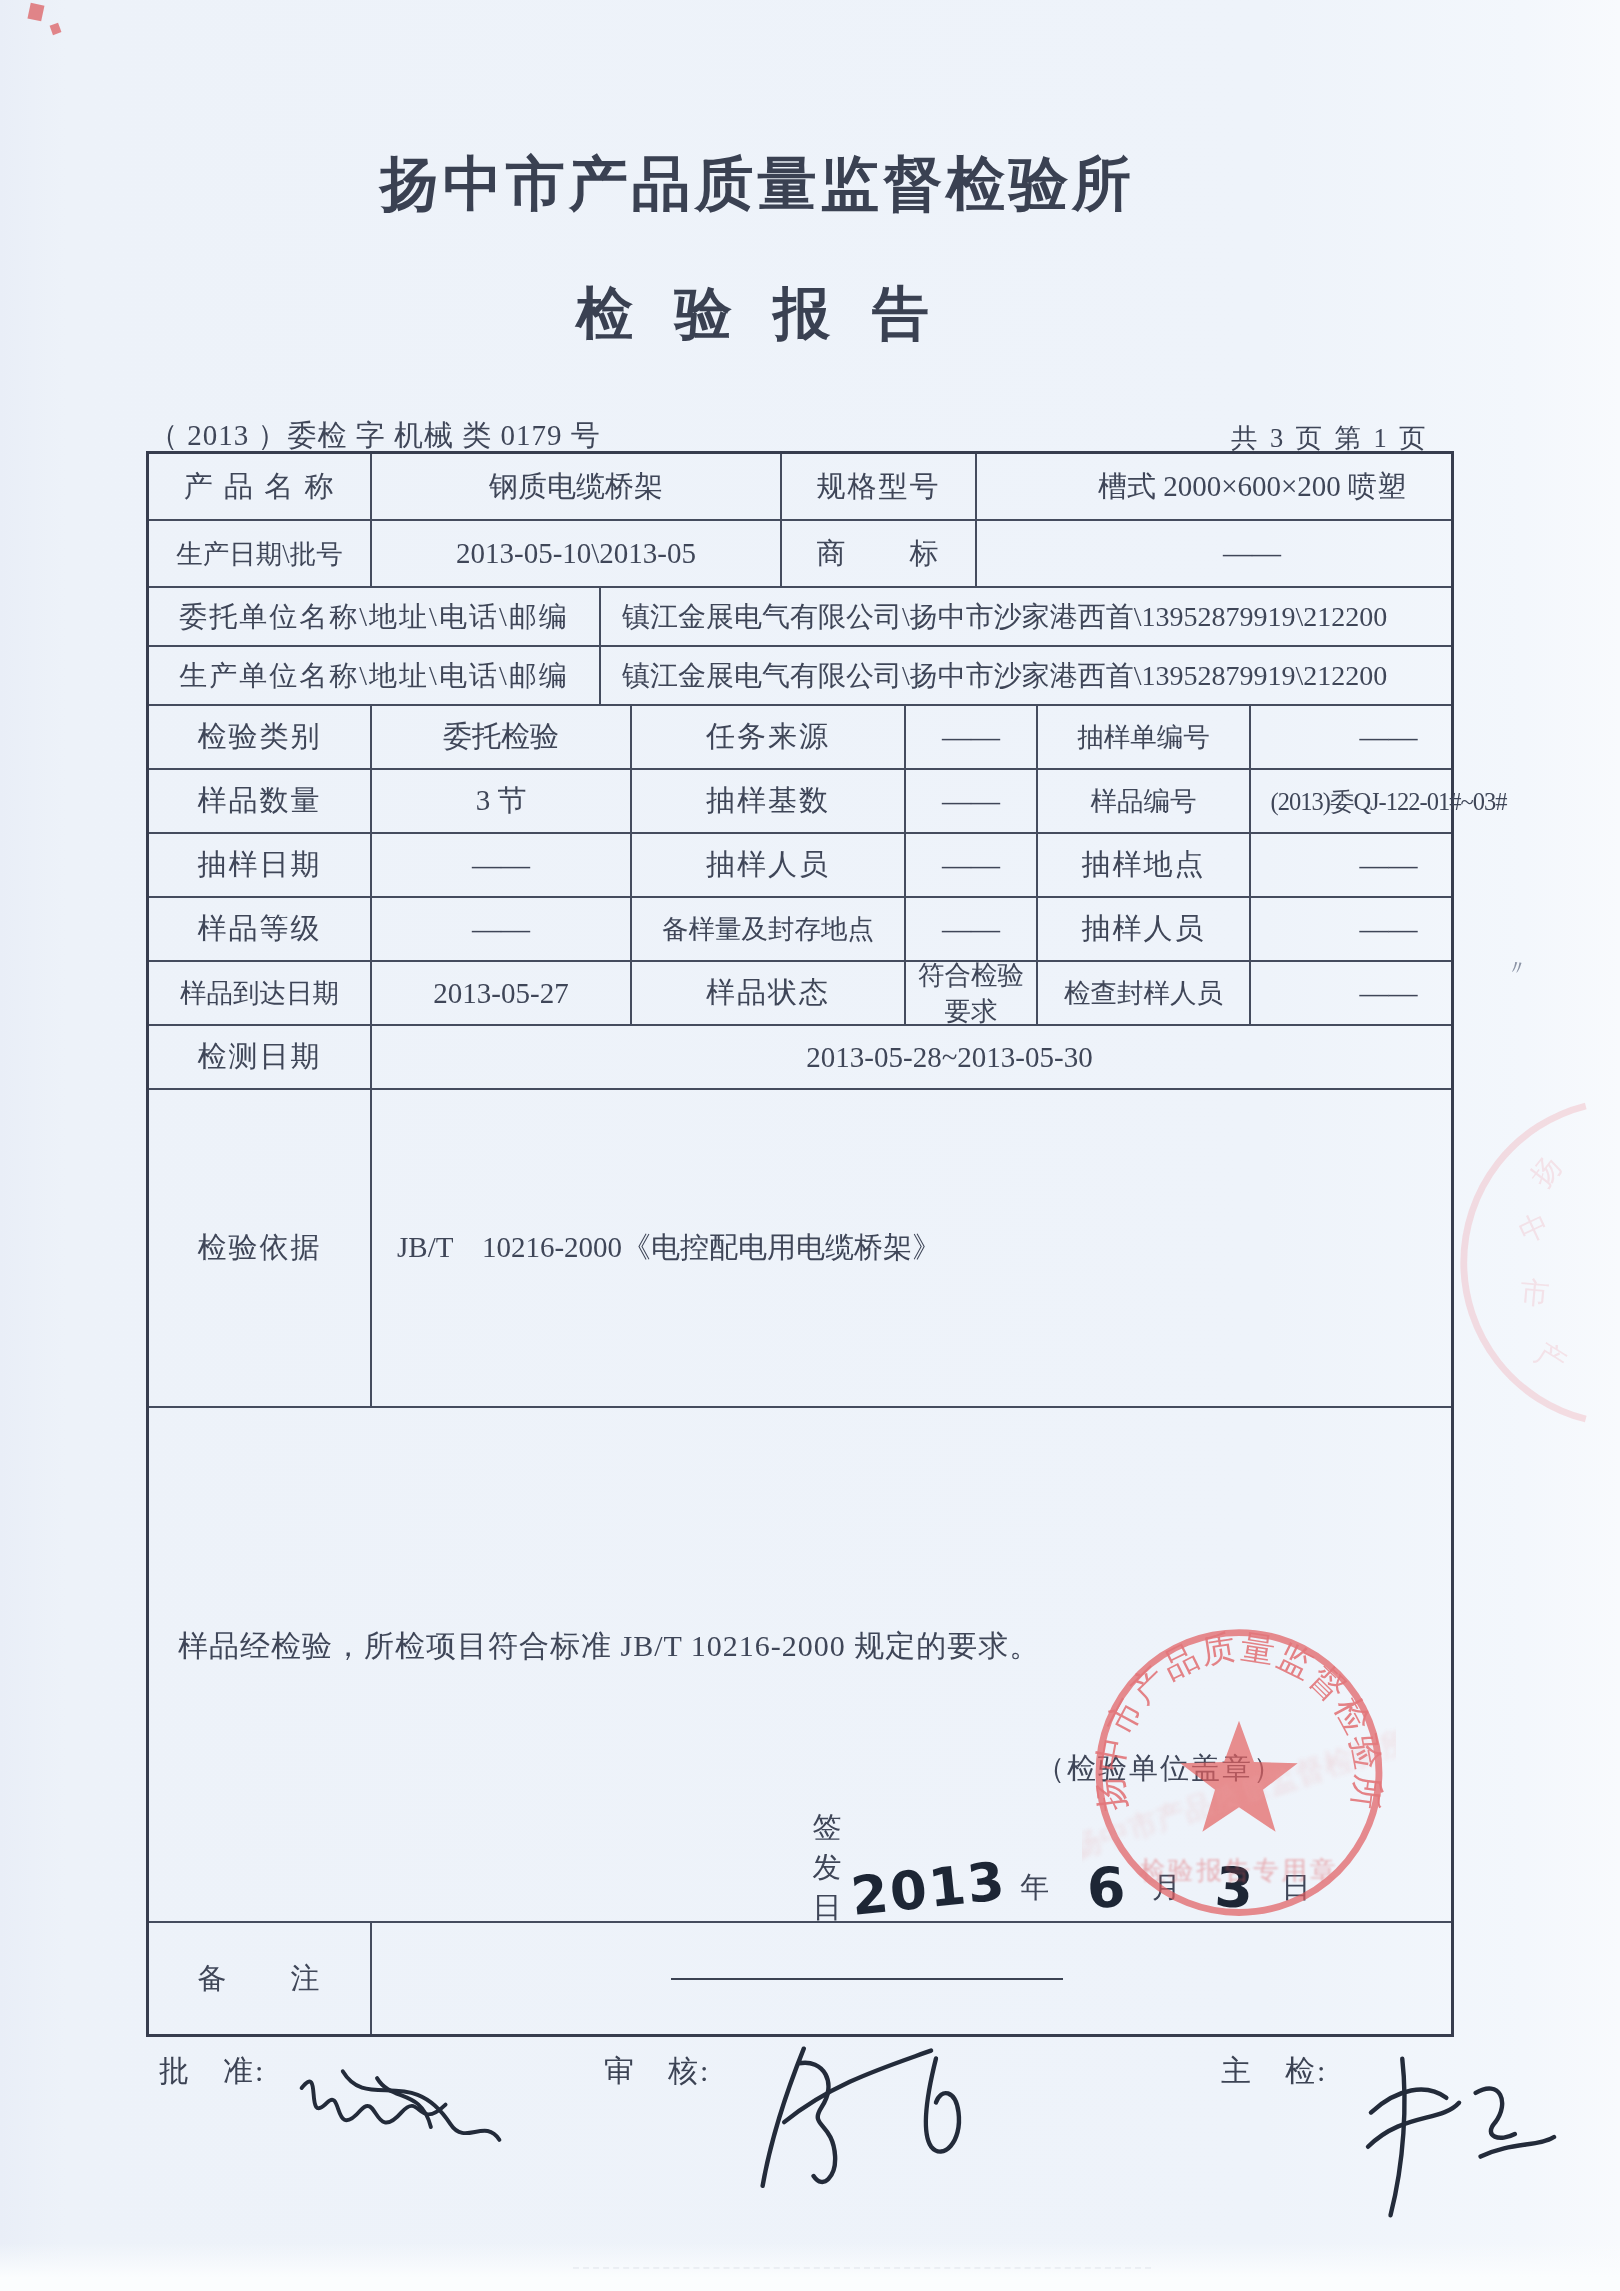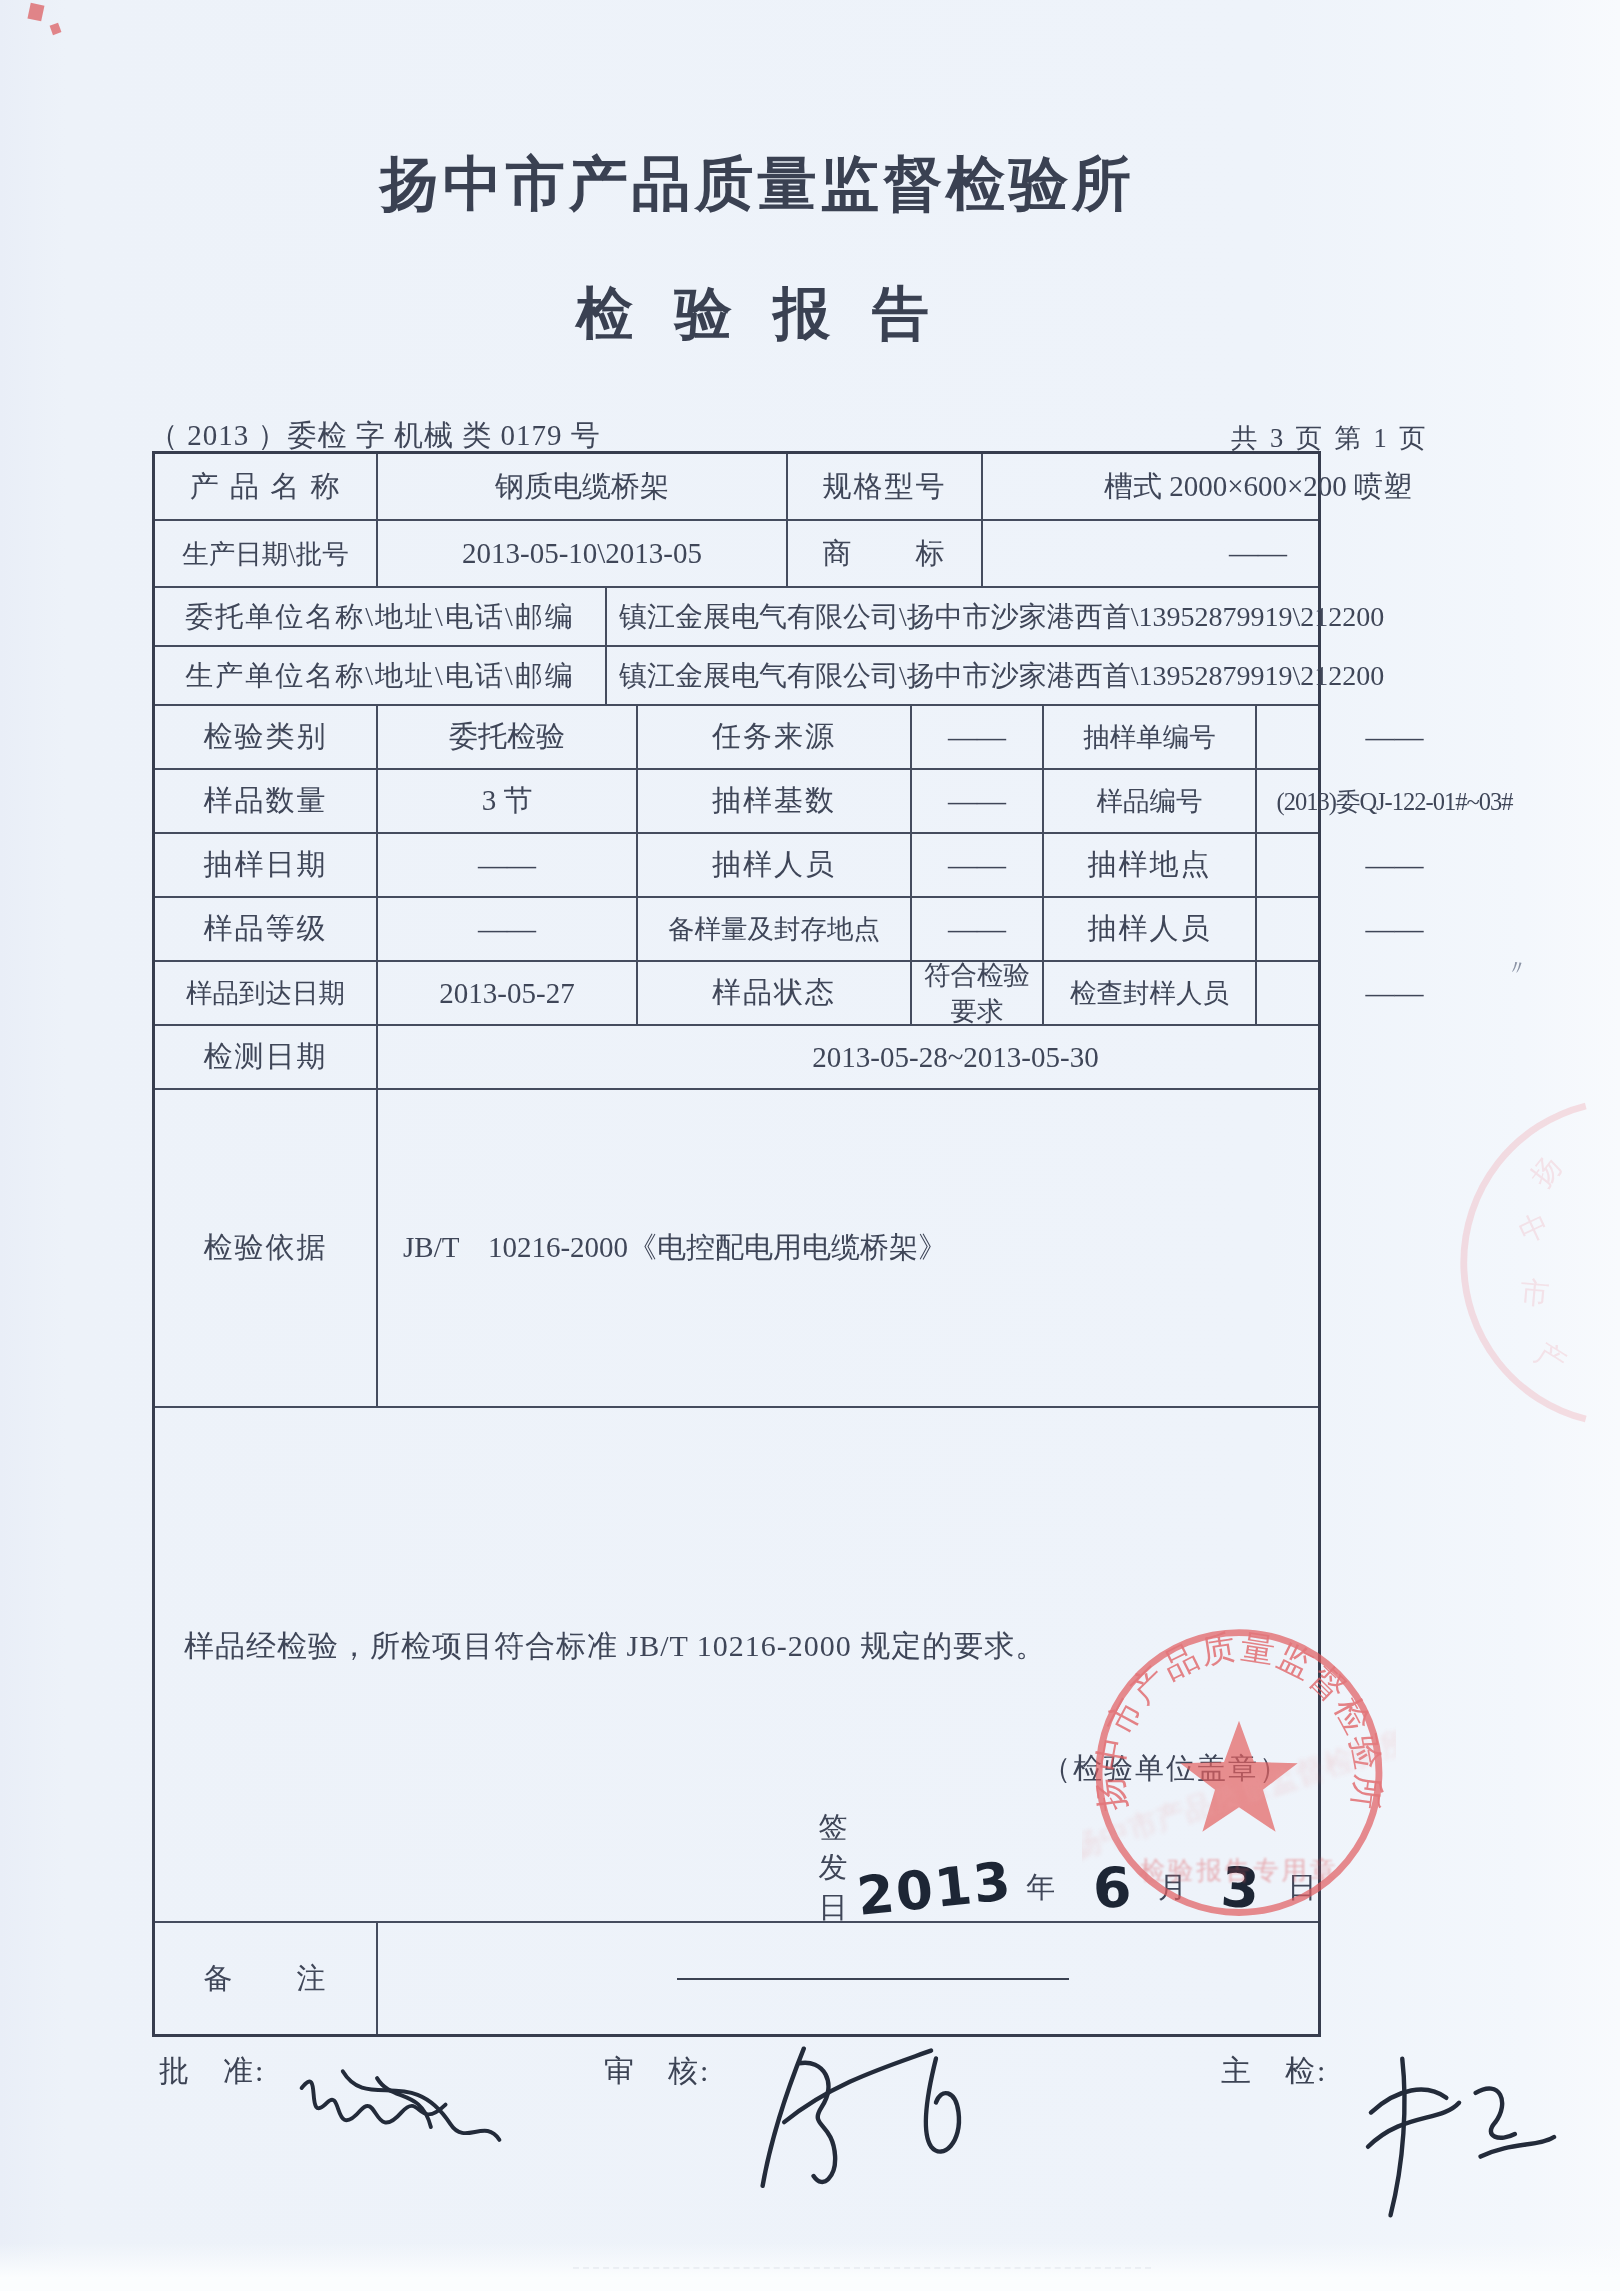--- a/index.html
+++ b/index.html
@@ -16,29 +16,29 @@
   .bottom-strip{position:absolute;left:0;bottom:0;width:100%;height:49px;
     background:linear-gradient(180deg,rgba(251,252,254,0) 0%, #fbfdfe 70%);}
   
   .org-title{position:absolute;left:380px;top:145px;font-size:59px;font-weight:700;
     letter-spacing:3.9px;color:#3a4152;}
   .doc-title{position:absolute;left:576px;top:276px;font-size:57px;font-weight:700;
     letter-spacing:13.7px;color:#3a4152;}
   .report-no{position:absolute;left:149px;top:416px;font-size:29px;letter-spacing:1px;}
   .page-info{position:absolute;left:1231px;top:420px;font-size:26.5px;letter-spacing:2.9px;}
   
-  .tbl{position:absolute;left:152px;top:451px;width:1169px;box-sizing:border-box;
+  .tbl{position:absolute;left:146px;top:451px;width:1308px;box-sizing:border-box;
     border:3.9px solid #373d4e;}
   .tr{display:flex;box-sizing:border-box;border-bottom:2px solid #454c5e;}
   .tr:last-child{border-bottom:none;}
   .td{box-sizing:border-box;display:flex;align-items:center;justify-content:center;
     border-left:2px solid #454c5e;font-size:29px;text-align:center;overflow:hidden;}
   .td:first-child{border-left:none;}
   .lab{letter-spacing:2px;}
-  .left{justify-content:flex-start;text-align:left;padding-left:12px;}
+  .left{justify-content:flex-start;text-align:left;padding-left:21px;}
   .h68{height:67px;} .h60{height:59px;} .h65{height:64px;}
   .h324{height:318px;} .h525{height:515px;} .h113{height:111px;}
   .c225{flex:0 0 221px;} .c418{flex:0 0 410px;} .c199{flex:0 0 195px;} .c563{flex:0 0 552px;}
   .c459{flex:0 0 450px;} .c946{flex:0 0 927px;}
   .c265{flex:0 0 260px;} .c280{flex:0 0 274px;} .c135{flex:0 0 132px;}
   .c217{flex:0 0 213px;} .c283{flex:0 0 277px;} .c1180{flex:0 0 1157px;}
   .fs29{font-size:28px;} .fs25{font-size:24.5px;letter-spacing:-1px;} .fs27{font-size:26.5px;letter-spacing:0;}
   .basis-cell{justify-content:flex-start;padding-left:25px;text-align:left;}
   .concl-cell{position:relative;}
   .concl-text{position:absolute;left:29px;top:218px;font-size:30px;letter-spacing:1px;text-align:center;}

